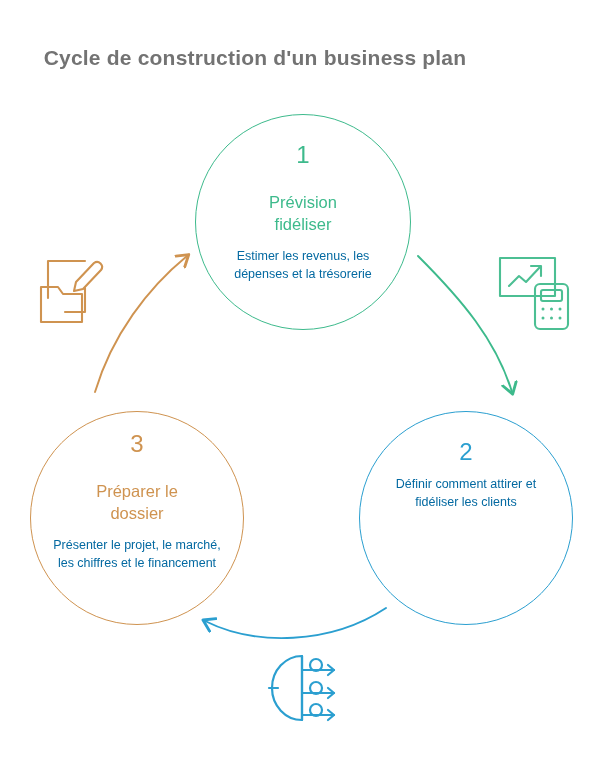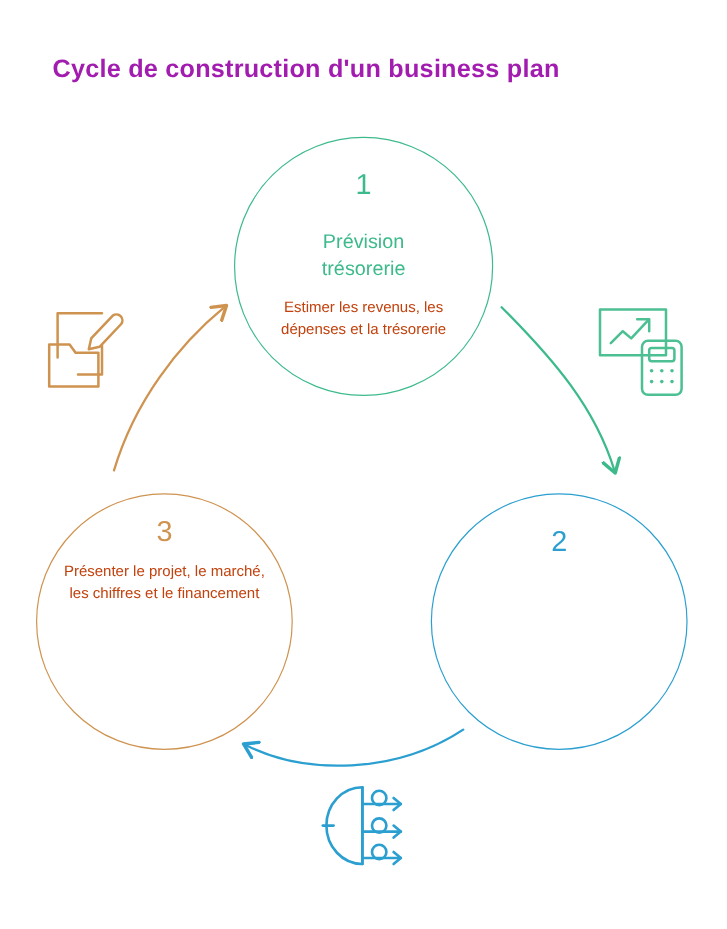--- a/index.html
+++ b/index.html
@@ -11,21 +11,21 @@
     position:relative;
   }
   #stage{position:relative;width:606px;height:774px;}
 
   .title{
     position:absolute;
     left:0;top:46px;width:510px;
     text-align:center;
     font-size:21px;
     font-weight:bold;
-    color:#a21caf;
+    color:#737373;
     letter-spacing:0.2px;
   }
 
   svg.layer{position:absolute;left:0;top:0;width:606px;height:774px;overflow:visible;}
 
   .node{
     position:absolute;
     box-sizing:border-box;
     border-radius:50%;
     display:flex;
@@ -40,21 +40,21 @@
     line-height:1;
   }
   .node .ttl{
     font-size:16.5px;
     line-height:1.35;
     margin-top:24px;
   }
   .node .desc{
     font-size:12.5px;
     line-height:1.45;
-    color:#c2410c;
+    color:#0369a1;
     margin-top:11px;
   }
 
   
   #node1{
     left:195px;top:114px;width:216px;height:216px;
     border:1.6px solid #3dba8c;
     padding-top:28px;
   }
   #node1 .num,#node1 .ttl{color:#3dba8c;}
@@ -107,31 +107,36 @@
 
     <path d="M386,608 C330,645 255,646 205,621" fill="none" stroke="#2b9fd0" stroke-width="1.9" stroke-linecap="round" marker-end="url(#ah-blue)"></path>
 
     <path d="M95,392 C112,335 148,288 187,256" fill="none" stroke="#cf9350" stroke-width="1.9" stroke-linecap="round" marker-end="url(#ah-orange)"></path>
   </svg>
 
   <div class="node" id="node1">
     <div class="num">1</div>
     <div class="ttl">
       <span>Prévision</span><br>
-      <span>trésorerie</span>
+      <span>fidéliser</span>
     </div>
     <div class="desc">Estimer les revenus, les dépenses et la trésorerie</div>
   </div>
 
   <div class="node" id="node2">
     <div class="num">2</div>
+    <div class="desc">Définir comment attirer et fidéliser les clients</div>
   </div>
 
   <div class="node" id="node3">
     <div class="num">3</div>
+    <div class="ttl">
+      <span>Préparer le</span><br>
+      <span>dossier</span>
+    </div>
     <div class="desc">Présenter le projet, le marché, les chiffres et le financement</div>
   </div>
 
   <svg class="icon" id="icon-forecast" width="78" height="82" viewBox="0 0 78 82">
     <g fill="none" stroke="#4cbf93" stroke-width="2.1" stroke-linecap="round" stroke-linejoin="round">
       <path d="M5,6 H60 V44 H5 Z"></path>
       <polyline points="14,34 24,24 31,30 45,15"></polyline>
       <polyline points="36,14 46,14 46,24"></polyline>
       <rect x="40" y="32" width="33" height="45" rx="5"></rect>
       <rect x="46" y="38" width="21" height="11" rx="2"></rect>

